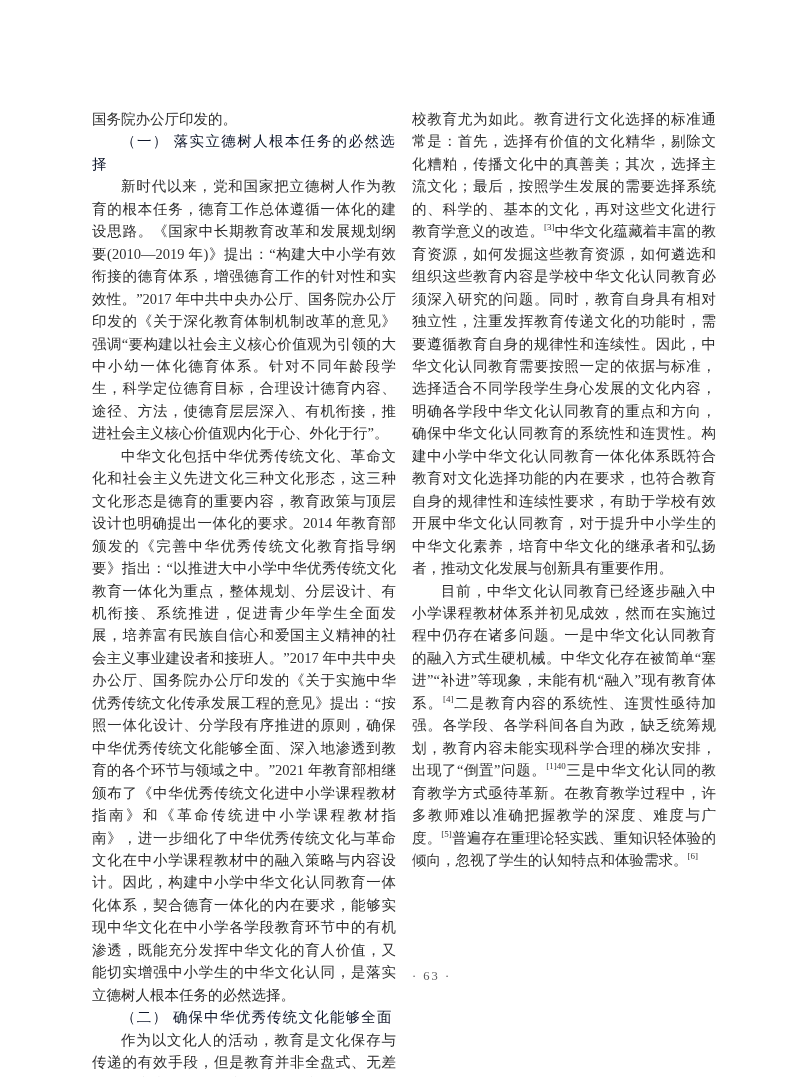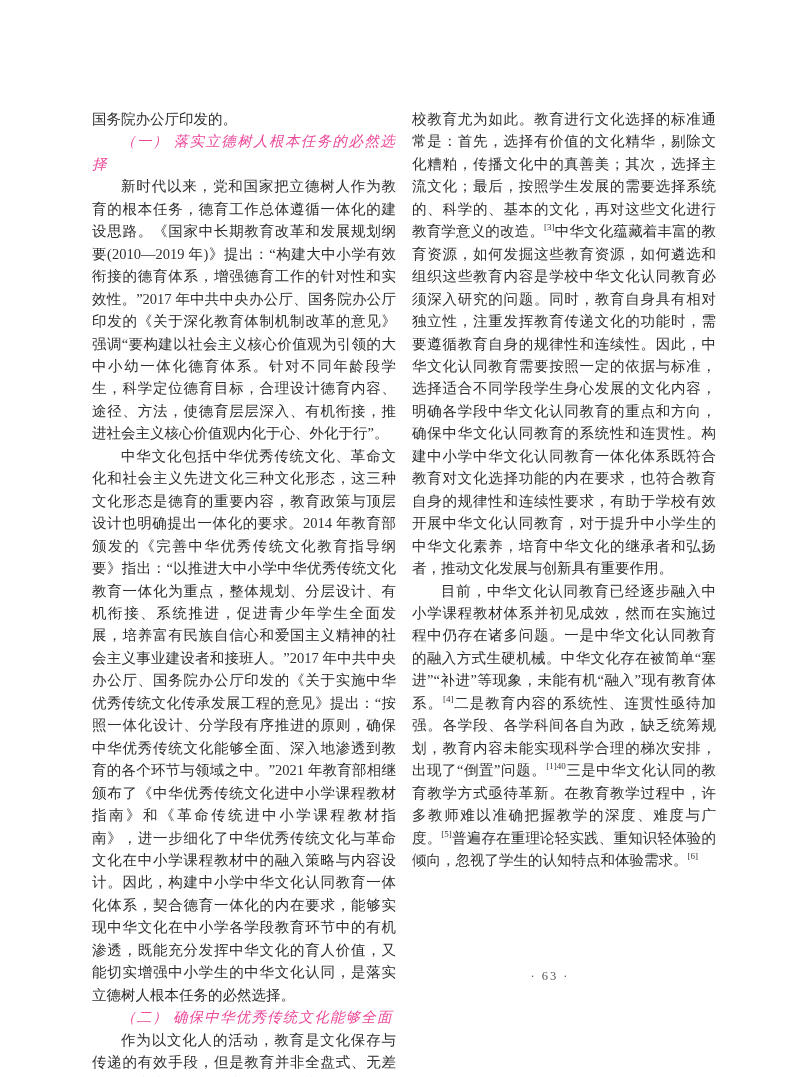--- a/index.html
+++ b/index.html
@@ -33,38 +33,37 @@
     font-family: "Liberation Serif", "DejaVu Serif", serif;
     font-size: 14.5px;
     line-height: 22.45px;
     color: #2e2e2e;
     text-align: justify;
     text-justify: inter-ideograph;
   }
   .column p.indent   { text-indent: 2em; }
   .column p.noindent { text-indent: 0; }
   .column p.heading {
-    font-style: italic;
     letter-spacing: 1.2px;
-    color: #ec4899;
+    color: #0f172a;
   }
   .column sup {
     font-size: 9px;
     line-height: 0;
     vertical-align: super;
     letter-spacing: 0;
   }
   .page-number {
     position: absolute;
     left: 412px;
     top: 969px;
     width: 304px;
     box-sizing: border-box;
     padding-right: 28px;
-    text-align: center;
+    text-align: left;
     font-family: "Liberation Serif", "DejaVu Serif", serif;
     font-size: 12.5px;
     color: #555555;
     letter-spacing: 2px;
   }
 </style>
 </head>
 <body>
 
 <div class="page">

